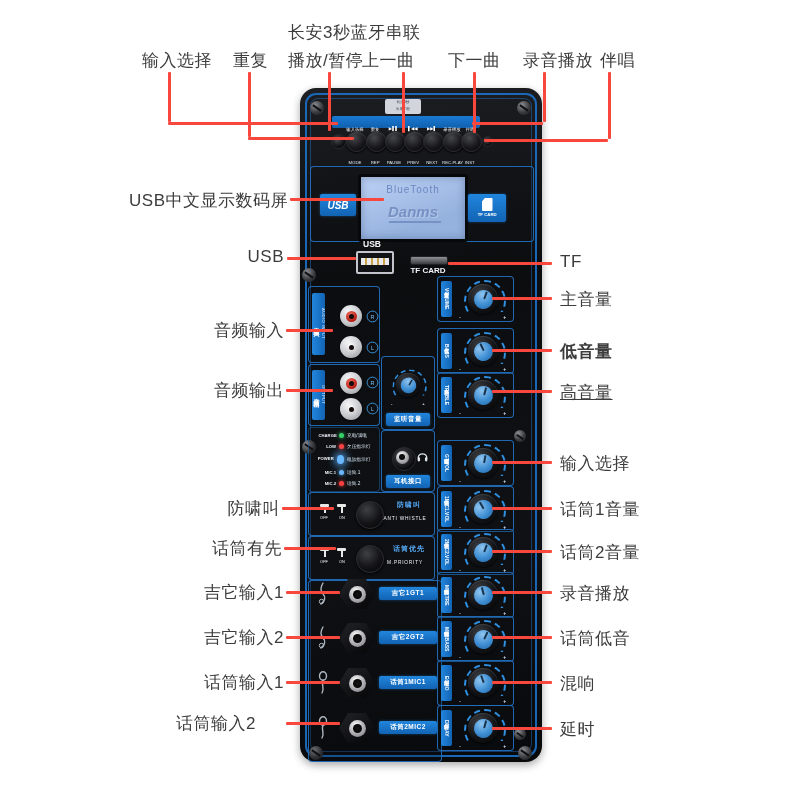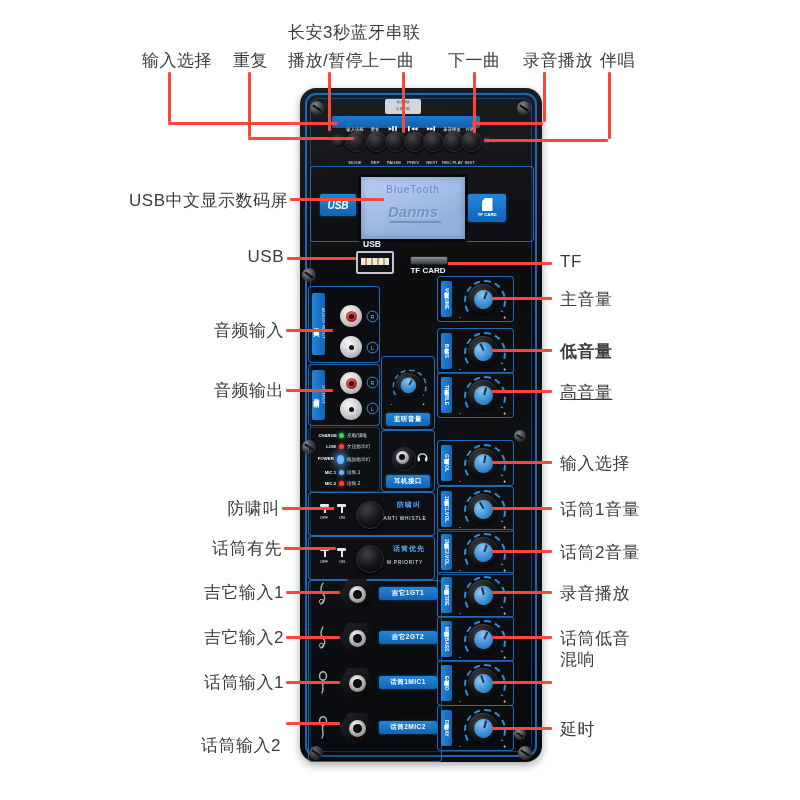--- a/index.html
+++ b/index.html
@@ -118,32 +118,32 @@
 
 <span class="ann" style="right:512px;top:189px;">USB中文显示数码屏</span>
 <span class="ann" style="right:516px;top:247px;">USB</span>
 <span class="ann" style="right:516px;top:319px;">音频输入</span>
 <span class="ann" style="right:516px;top:379px;">音频输出</span>
 <span class="ann" style="right:520px;top:497px;">防啸叫</span>
 <span class="ann" style="right:518px;top:537px;">话筒有先</span>
 <span class="ann" style="right:516px;top:581px;">吉它输入1</span>
 <span class="ann" style="right:516px;top:626px;">吉它输入2</span>
 <span class="ann" style="right:516px;top:671px;">话筒输入1</span>
-<span class="ann" style="right:519px;top:712px;margin-top:22px;">话筒输入2</span>
+<span class="ann" style="right:544px;top:712px;">话筒输入2</span>
 
 <span class="ann" style="left:560px;top:252px;">TF</span>
 <span class="ann" style="left:560px;top:288px;">主音量</span>
 <span class="ann" style="left:560px;top:340px;font-weight:bold;">低音量</span>
 <span class="ann" style="left:560px;top:381px;text-decoration:underline;">高音量</span>
 <span class="ann" style="left:560px;top:452px;">输入选择</span>
 <span class="ann" style="left:560px;top:498px;">话筒1音量</span>
 <span class="ann" style="left:560px;top:541px;">话筒2音量</span>
 <span class="ann" style="left:560px;top:582px;">录音播放</span>
 <span class="ann" style="left:560px;top:627px;">话筒低音</span>
-<span class="ann" style="left:560px;top:648px;">混响</span>
+<span class="ann" style="left:560px;top:672px;">混响</span>
 <span class="ann" style="left:560px;top:718px;">延时</span>
 
 <div class="lnv" style="left:168px;top:72px;height:50px;"></div>
 <div class="lnh" style="left:168px;top:122px;width:170px;"></div>
 <div class="lnv" style="left:248px;top:72px;height:65px;"></div>
 <div class="lnh" style="left:248px;top:137px;width:106px;"></div>
 <div class="lnv" style="left:328px;top:72px;height:59px;"></div>
 <div class="lnv" style="left:402px;top:72px;height:61px;"></div>
 <div class="lnv" style="left:473px;top:72px;height:61px;"></div>
 <div class="lnv" style="left:543px;top:72px;height:50px;"></div>

